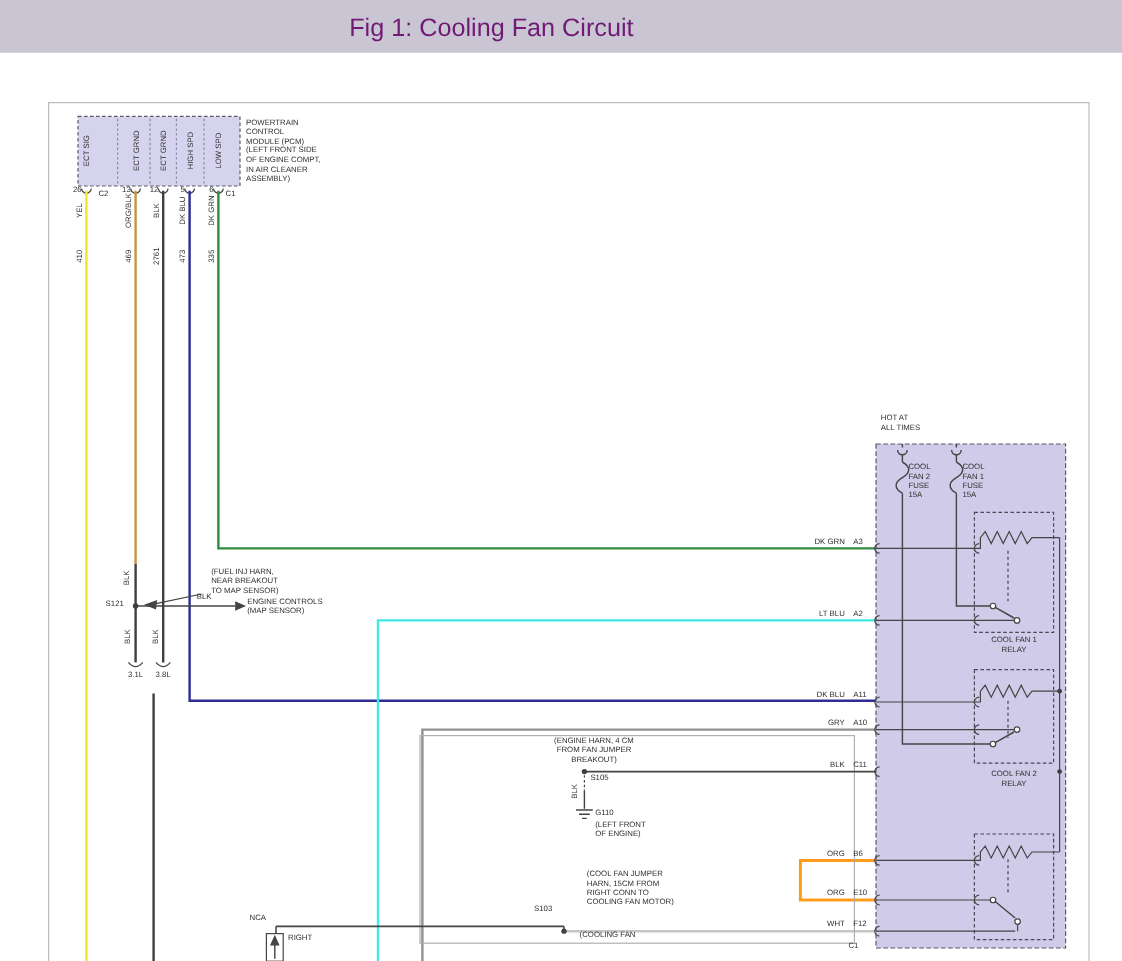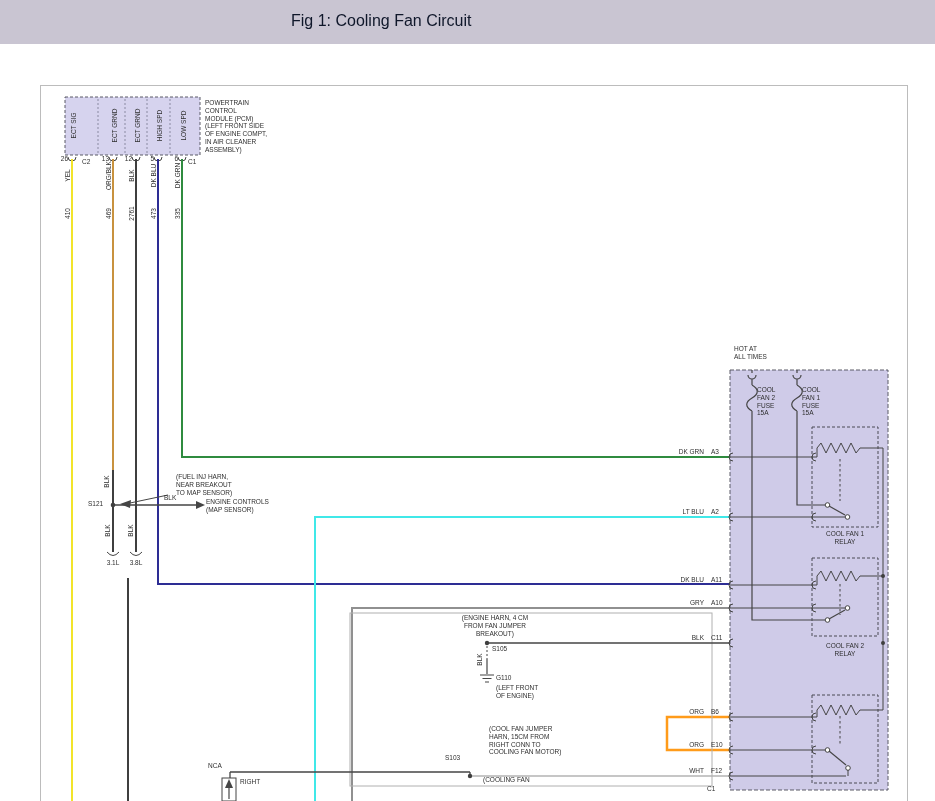--- a/index.html
+++ b/index.html
@@ -1,19 +1,19 @@
 <!DOCTYPE html>
 <html><head>
 <meta charset="utf-8">
 <style>
   * { margin:0; padding:0; box-sizing:border-box; }
   html,body { width:935px; height:801px; background:#ffffff;
               font-family:"Liberation Sans", sans-serif; overflow:hidden; position:relative; }
   .header { position:absolute; left:0; top:0; width:935px; height:44px; background:#c9c5d2; }
-  .title  { position:absolute; left:291px; top:12px; font-size:16px; color:#0f172a; }
+  .title  { position:absolute; left:291px; top:12px; font-size:21px; color:#701a75; }
   svg.layer { position:absolute; left:0; top:0; }
   .t   { position:absolute; font-size:6.5px; line-height:7.8px; color:#2e2e2e; white-space:pre-line; }
   .nw  { white-space:nowrap; }
   .ra  { text-align:right; }
   .c   { text-align:center; }
   .rot { position:absolute; width:80px; text-align:center; transform:rotate(-90deg);
          font-size:6.5px; color:#2e2e2e; white-space:nowrap; }
 </style>
 </head>
 <body>

